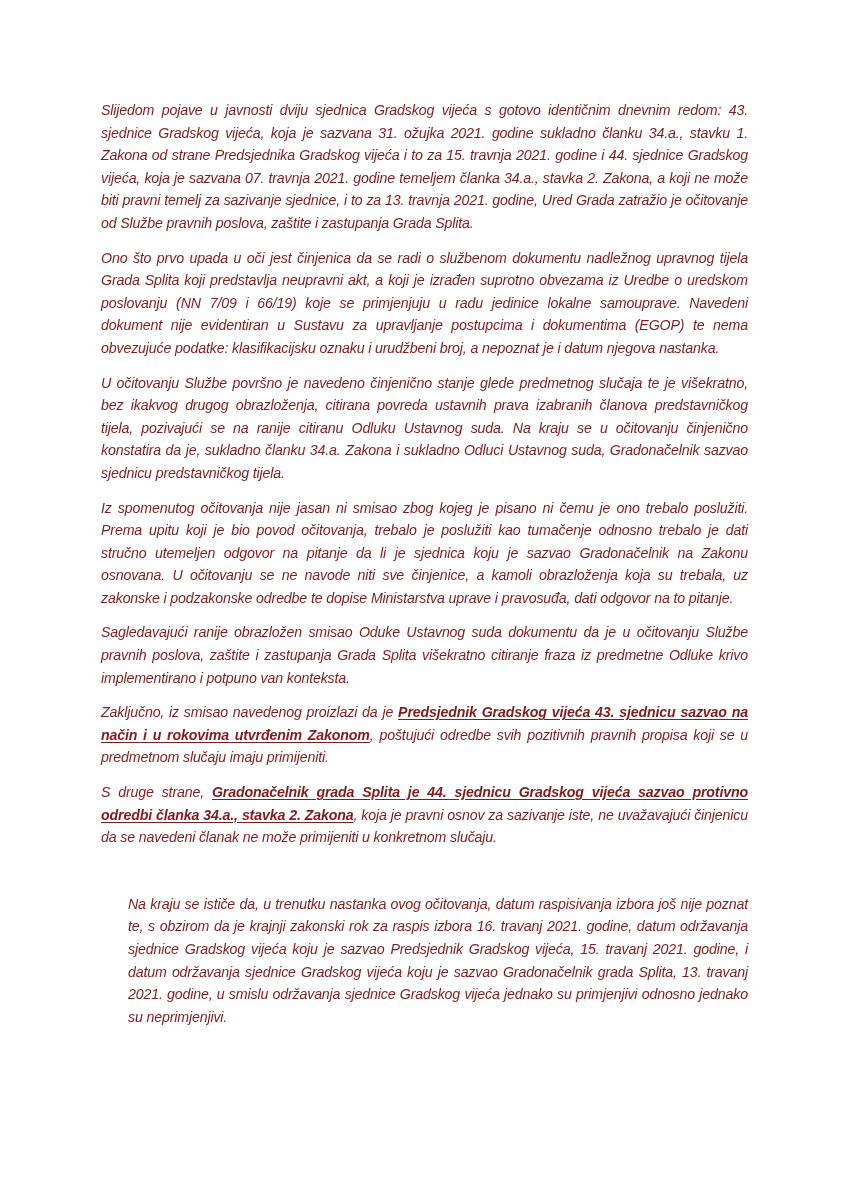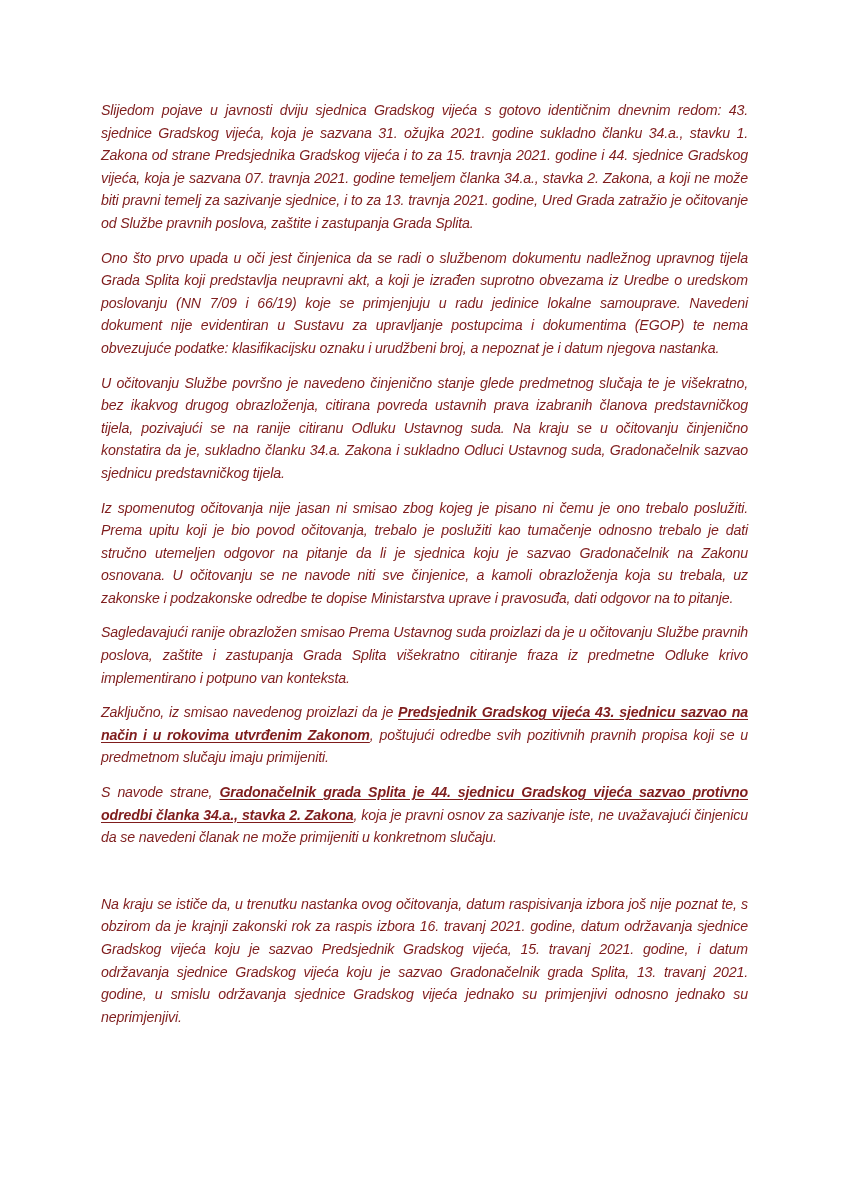--- a/index.html
+++ b/index.html
@@ -24,41 +24,42 @@
       line-height: 22.6px;
       color: #7f1d1d;
       letter-spacing: -0.15px;
     }
     .para {
       margin: 0 0 12px 0;
       text-align: justify;
     }
     .para.last-gap {
       margin-top: 44px;
+      margin-left: 27px;
     }
     .emph {
       font-weight: bold;
       text-decoration: underline;
       text-underline-offset: 2px;
     }
   </style>
 </head>
 <body>
 
 <div class="page">
   <p class="para">Slijedom pojave u javnosti dviju sjednica Gradskog vijeća s gotovo identičnim dnevnim redom: 43. sjednice Gradskog vijeća, koja je sazvana 31. ožujka 2021. godine sukladno članku 34.a., stavku 1. Zakona od strane Predsjednika Gradskog vijeća i to za 15. travnja 2021. godine i 44. sjednice Gradskog vijeća, koja je sazvana 07. travnja 2021. godine temeljem članka 34.a., stavka 2. Zakona, a koji ne može biti pravni temelj za sazivanje sjednice, i to za 13. travnja 2021. godine, Ured Grada zatražio je očitovanje od Službe pravnih poslova, zaštite i zastupanja Grada Splita.</p>
 
 
   <p class="para">Ono što prvo upada u oči jest činjenica da se radi o službenom dokumentu nadležnog upravnog tijela Grada Splita koji predstavlja neupravni akt, a koji je izrađen suprotno obvezama iz Uredbe o uredskom poslovanju (NN 7/09 i 66/19) koje se primjenjuju u radu jedinice lokalne samouprave. Navedeni dokument nije evidentiran u Sustavu za upravljanje postupcima i dokumentima (EGOP) te nema obvezujuće podatke: klasifikacijsku oznaku i urudžbeni broj, a nepoznat je i datum njegova nastanka.</p>
 
   <p class="para">U očitovanju Službe površno je navedeno činjenično stanje glede predmetnog slučaja te je višekratno, bez ikakvog drugog obrazloženja, citirana povreda ustavnih prava izabranih članova predstavničkog tijela, pozivajući se na ranije citiranu Odluku Ustavnog suda. Na kraju se u očitovanju činjenično konstatira da je, sukladno članku 34.a. Zakona i sukladno Odluci Ustavnog suda, Gradonačelnik sazvao sjednicu predstavničkog tijela.</p>
 
   <p class="para">Iz spomenutog očitovanja nije jasan ni smisao zbog kojeg je pisano ni čemu je ono trebalo poslužiti. Prema upitu koji je bio povod očitovanja, trebalo je poslužiti kao tumačenje odnosno trebalo je dati stručno utemeljen odgovor na pitanje da li je sjednica koju je sazvao Gradonačelnik na Zakonu osnovana. U očitovanju se ne navode niti sve činjenice, a kamoli obrazloženja koja su trebala, uz zakonske i podzakonske odredbe te dopise Ministarstva uprave i pravosuđa, dati odgovor na to pitanje.</p>
 
-  <p class="para">Sagledavajući ranije obrazložen smisao Prema Ustavnog suda proizlazi da je u očitovanju Službe pravnih poslova, zaštite i zastupanja Grada Splita višekratno citiranje fraza iz predmetne Odluke krivo implementirano i potpuno van konteksta.</p>
+  <p class="para">Sagledavajući ranije obrazložen smisao Oduke Ustavnog suda dokumentu da je u očitovanju Službe pravnih poslova, zaštite i zastupanja Grada Splita višekratno citiranje fraza iz predmetne Odluke krivo implementirano i potpuno van konteksta.</p>
 
   <p class="para"><span>Zaključno, iz smisao navedenog proizlazi da je </span><span class="emph">Predsjednik Gradskog vijeća 43. sjednicu sazvao na način i u rokovima utvrđenim Zakonom</span><span>, poštujući odredbe svih pozitivnih pravnih propisa koji se u predmetnom slučaju imaju primijeniti.</span></p>
 
-  <p class="para"><span>S navode strane, </span><span class="emph">Gradonačelnik grada Splita je 44. sjednicu Gradskog vijeća sazvao protivno odredbi članka 34.a., stavka 2. Zakona</span><span>, koja je pravni osnov za sazivanje iste, ne uvažavajući činjenicu da se navedeni članak ne može primijeniti u konkretnom slučaju.</span></p>
+  <p class="para"><span>S druge strane, </span><span class="emph">Gradonačelnik grada Splita je 44. sjednicu Gradskog vijeća sazvao protivno odredbi članka 34.a., stavka 2. Zakona</span><span>, koja je pravni osnov za sazivanje iste, ne uvažavajući činjenicu da se navedeni članak ne može primijeniti u konkretnom slučaju.</span></p>
 
 
   <p class="para last-gap">Na kraju se ističe da, u trenutku nastanka ovog očitovanja, datum raspisivanja izbora još nije poznat te, s obzirom da je krajnji zakonski rok za raspis izbora 16. travanj 2021. godine, datum održavanja sjednice Gradskog vijeća koju je sazvao Predsjednik Gradskog vijeća, 15. travanj 2021. godine, i datum održavanja sjednice Gradskog vijeća koju je sazvao Gradonačelnik grada Splita, 13. travanj 2021. godine, u smislu održavanja sjednice Gradskog vijeća jednako su primjenjivi odnosno jednako su neprimjenjivi.</p>
 </div>
 
 </body></html>

